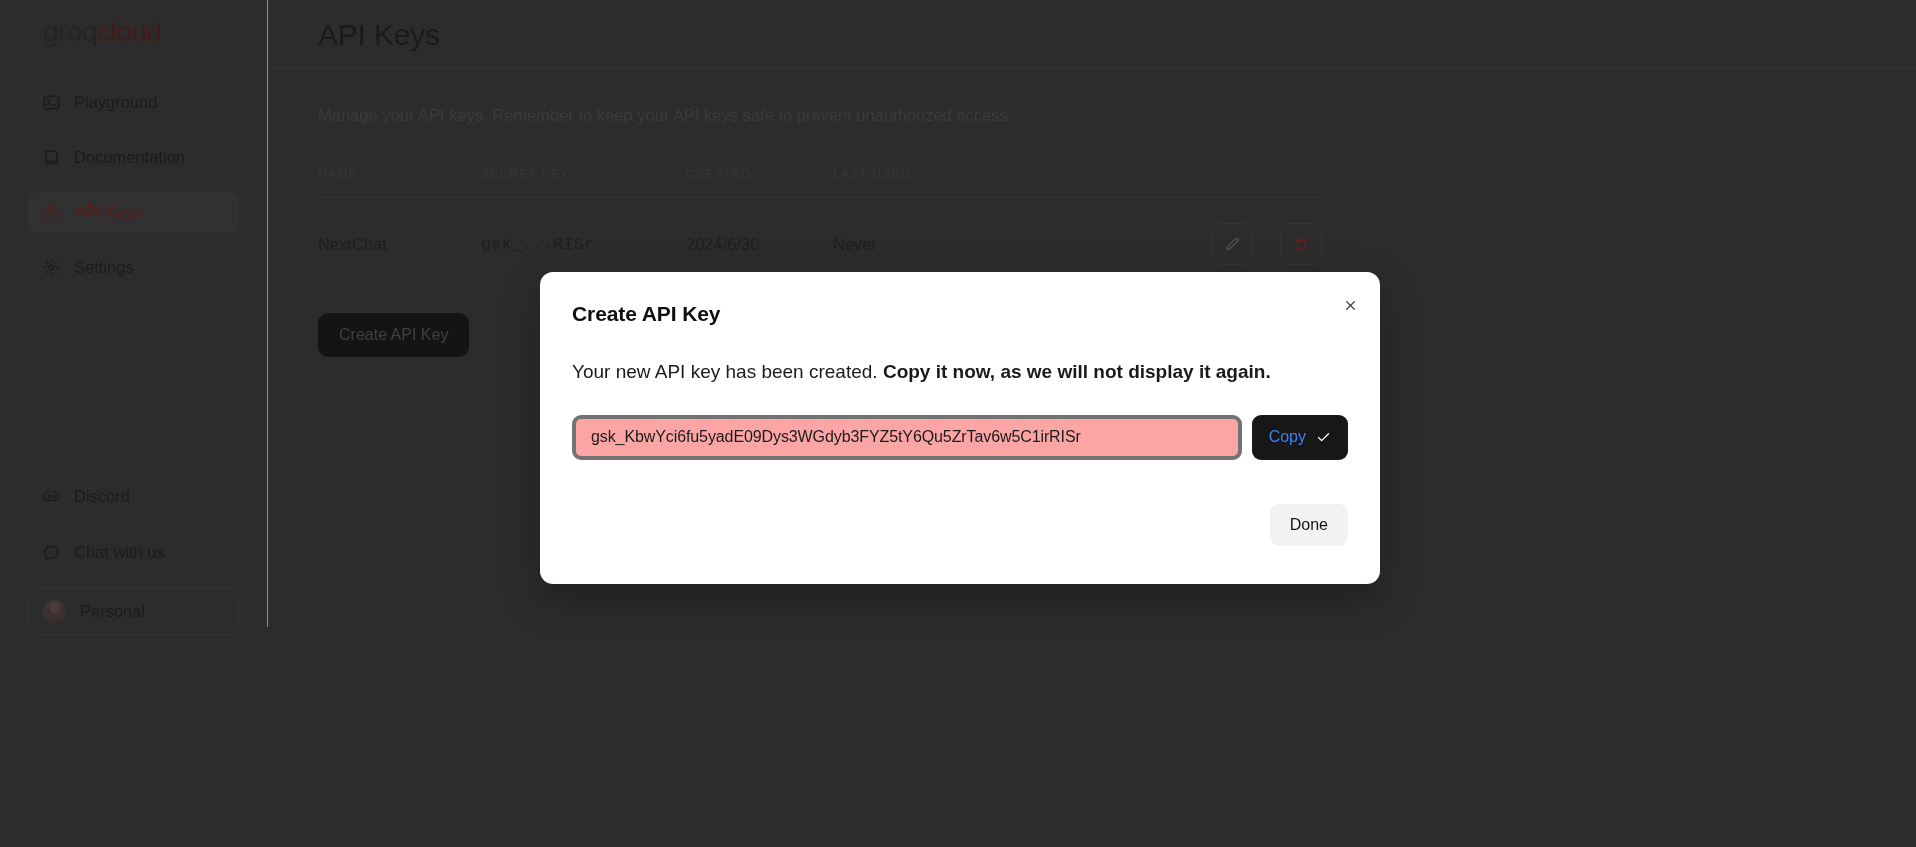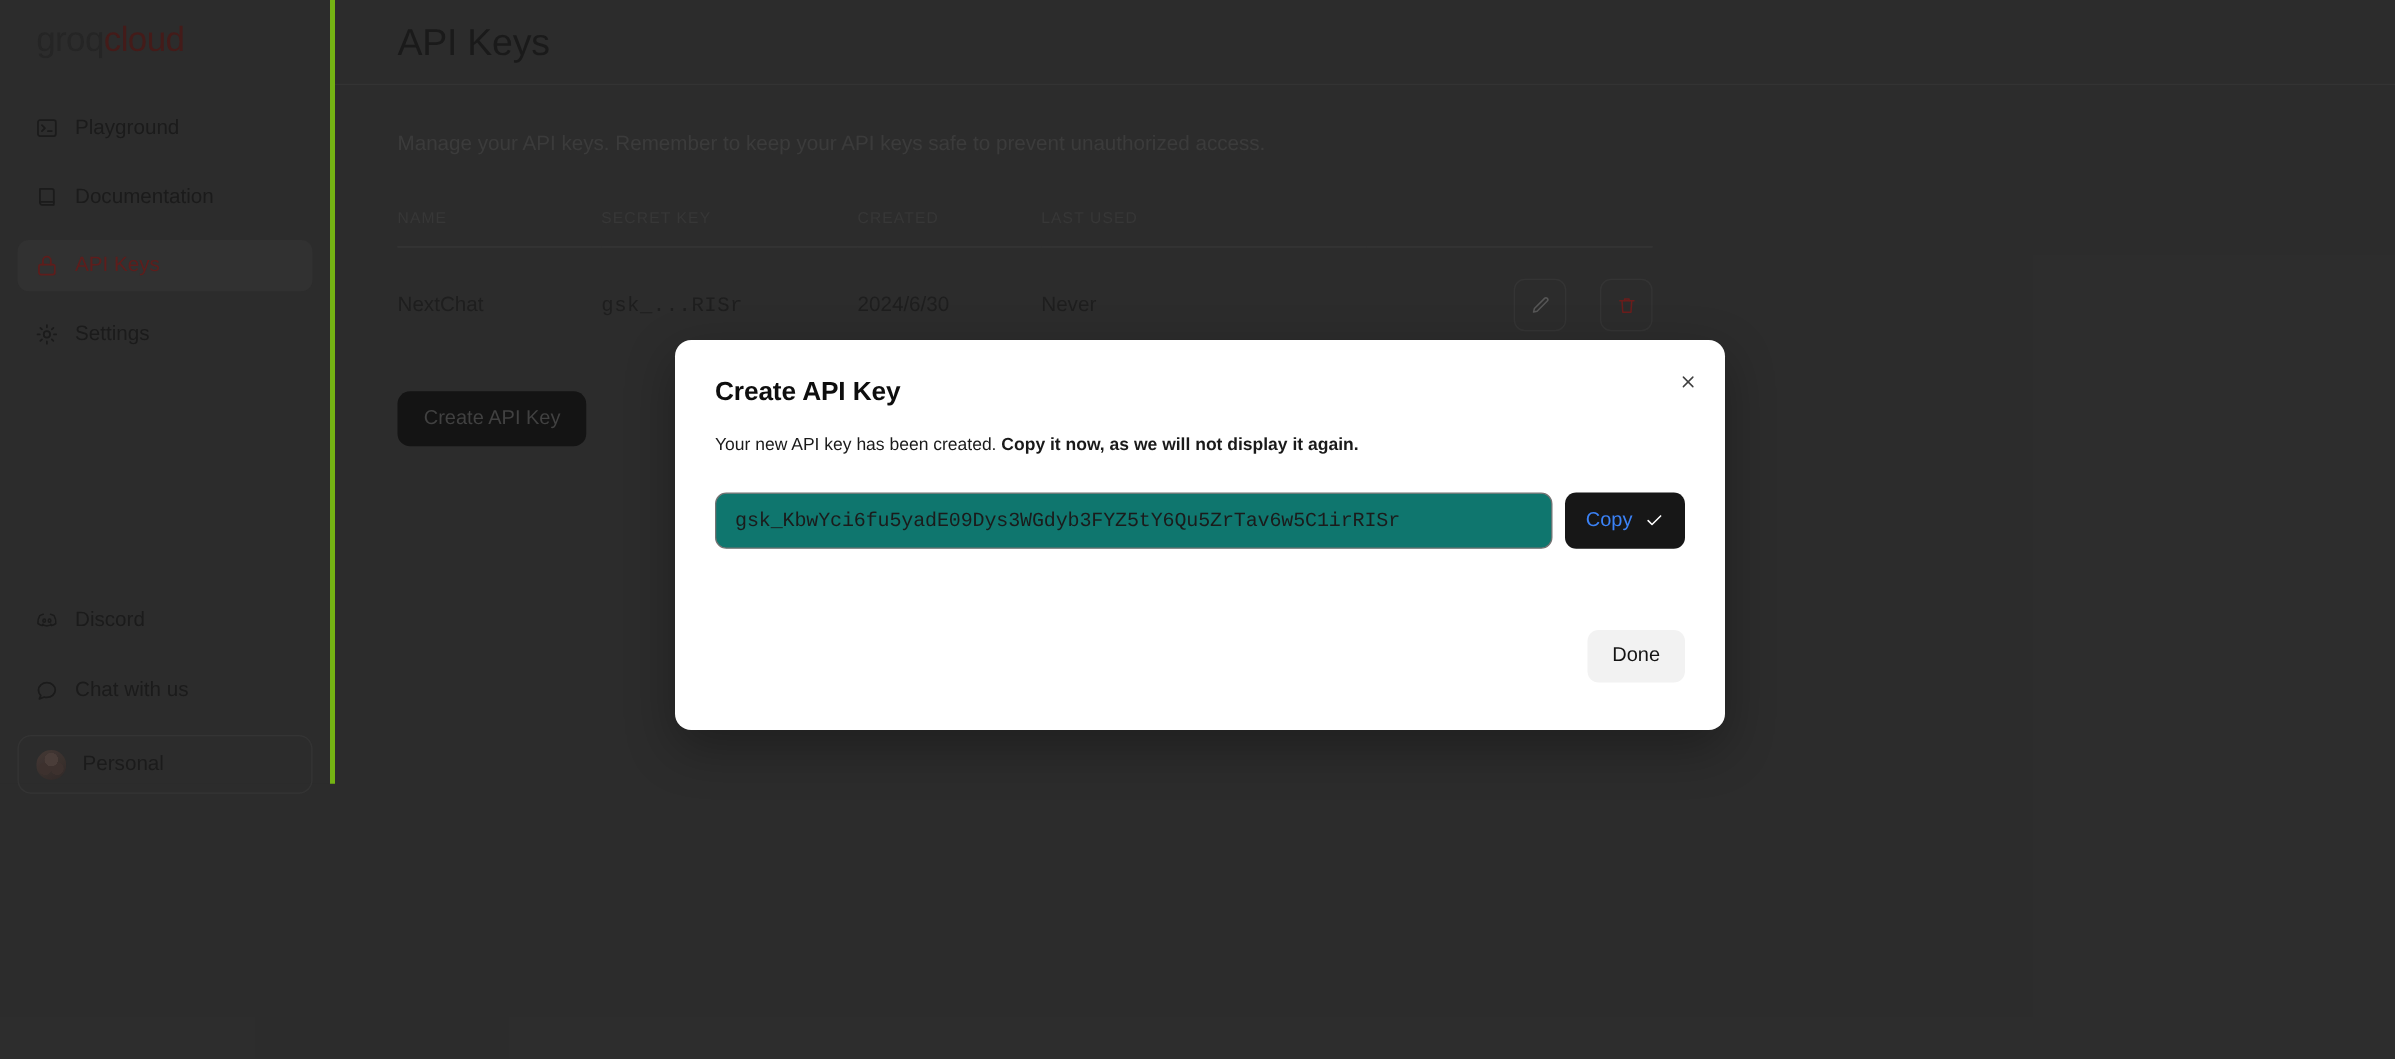--- a/index.html
+++ b/index.html
@@ -22,24 +22,24 @@
     background: #333333;
   }
 
   
   #sidebar {
     position: relative;
     width: 268px;
     height: 627px;
     flex: 0 0 268px;
     background: #333333;
-    border-right: 4px solid #84cc16;
+    border-right: 1px solid #84cc16;
     display: flex;
     flex-direction: column;
-    padding: 0 14px;
+    padding: 0 28px;
   }
 
   .brand {
     display: flex;
     align-items: center;
     height: 64px;
     padding-left: 15px;
     font-size: 28px;
     letter-spacing: -0.5px;
     font-weight: 400;
@@ -238,45 +238,45 @@
   .modal-title {
     padding: 30px 0 0 32px;
     font-size: 21px;
     font-weight: 600;
     color: #0e0e0e;
     letter-spacing: -0.1px;
   }
 
   .modal-msg {
     padding: 0 32px;
-    margin-top: 20px;
-    font-size: 14px;
+    margin-top: 34px;
+    font-size: 19px;
     color: #1a1a1a;
     line-height: 1.3;
   }
   .modal-msg .strong { font-weight: 700; }
 
   .key-row {
     display: flex;
     align-items: center;
     gap: 10px;
     padding: 0 32px;
     margin-top: 30px;
   }
 
   .key-input {
     flex: 1 1 auto;
     height: 45px;
-    border: 1px solid #737373;
+    border: 4px solid #737373;
     border-radius: 9px;
-    background: #0f766e;
+    background: #fca5a5;
     padding: 0 15px;
     font-size: 16px;
     color: #1b1b1b;
-    font-family: Liberation Mono, monospace;
+    font-family: Liberation Sans, sans-serif;
     outline: none;
     letter-spacing: -0.1px;
   }
 
   .copy-btn {
     flex: 0 0 auto;
     height: 45px;
     padding: 0 17px;
     display: inline-flex;
     align-items: center;

